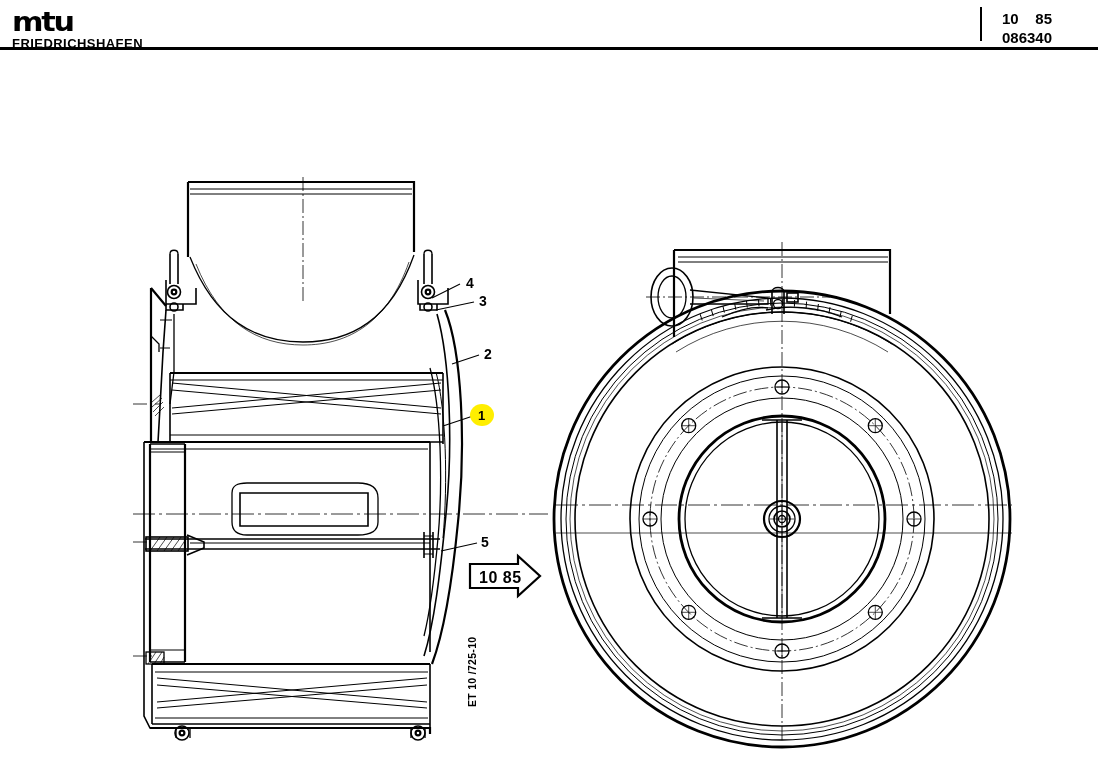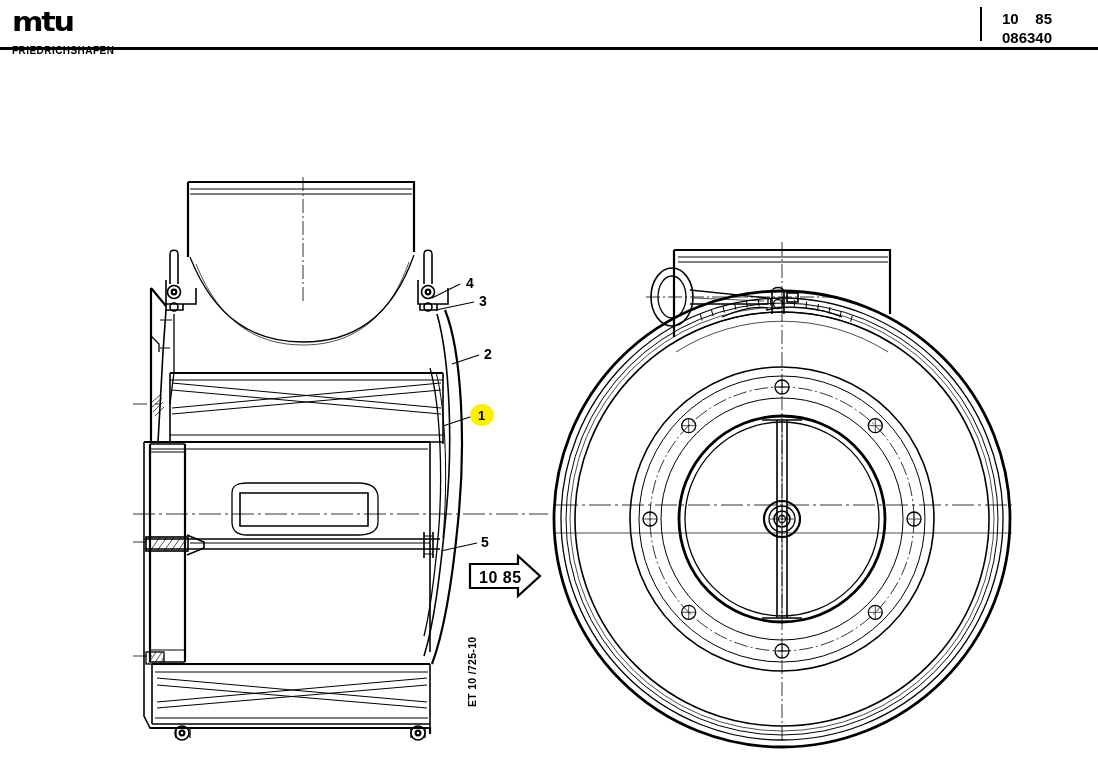--- a/index.html
+++ b/index.html
@@ -33,26 +33,26 @@
     font-weight: bold;
     font-size: 27px;
     letter-spacing: -2.0px;
     line-height: 27px;
     color: #000;
     transform: scaleX(1.12);
     transform-origin: left center;
   }
   #logo-sub {
     font-family: "Liberation Sans", sans-serif;
-    font-size: 10px;
+    font-size: 13px;
     font-weight: bold;
     letter-spacing: 0.45px;
     line-height: 11px;
     color: #000;
-    margin-top: 10px;
+    margin-top: 3px;
   }
   #header-right {
     position: absolute;
     left: 980px;
     top: 6px;
     width: 118px;
     height: 40px;
   }
   #header-divider {
     position: absolute;

